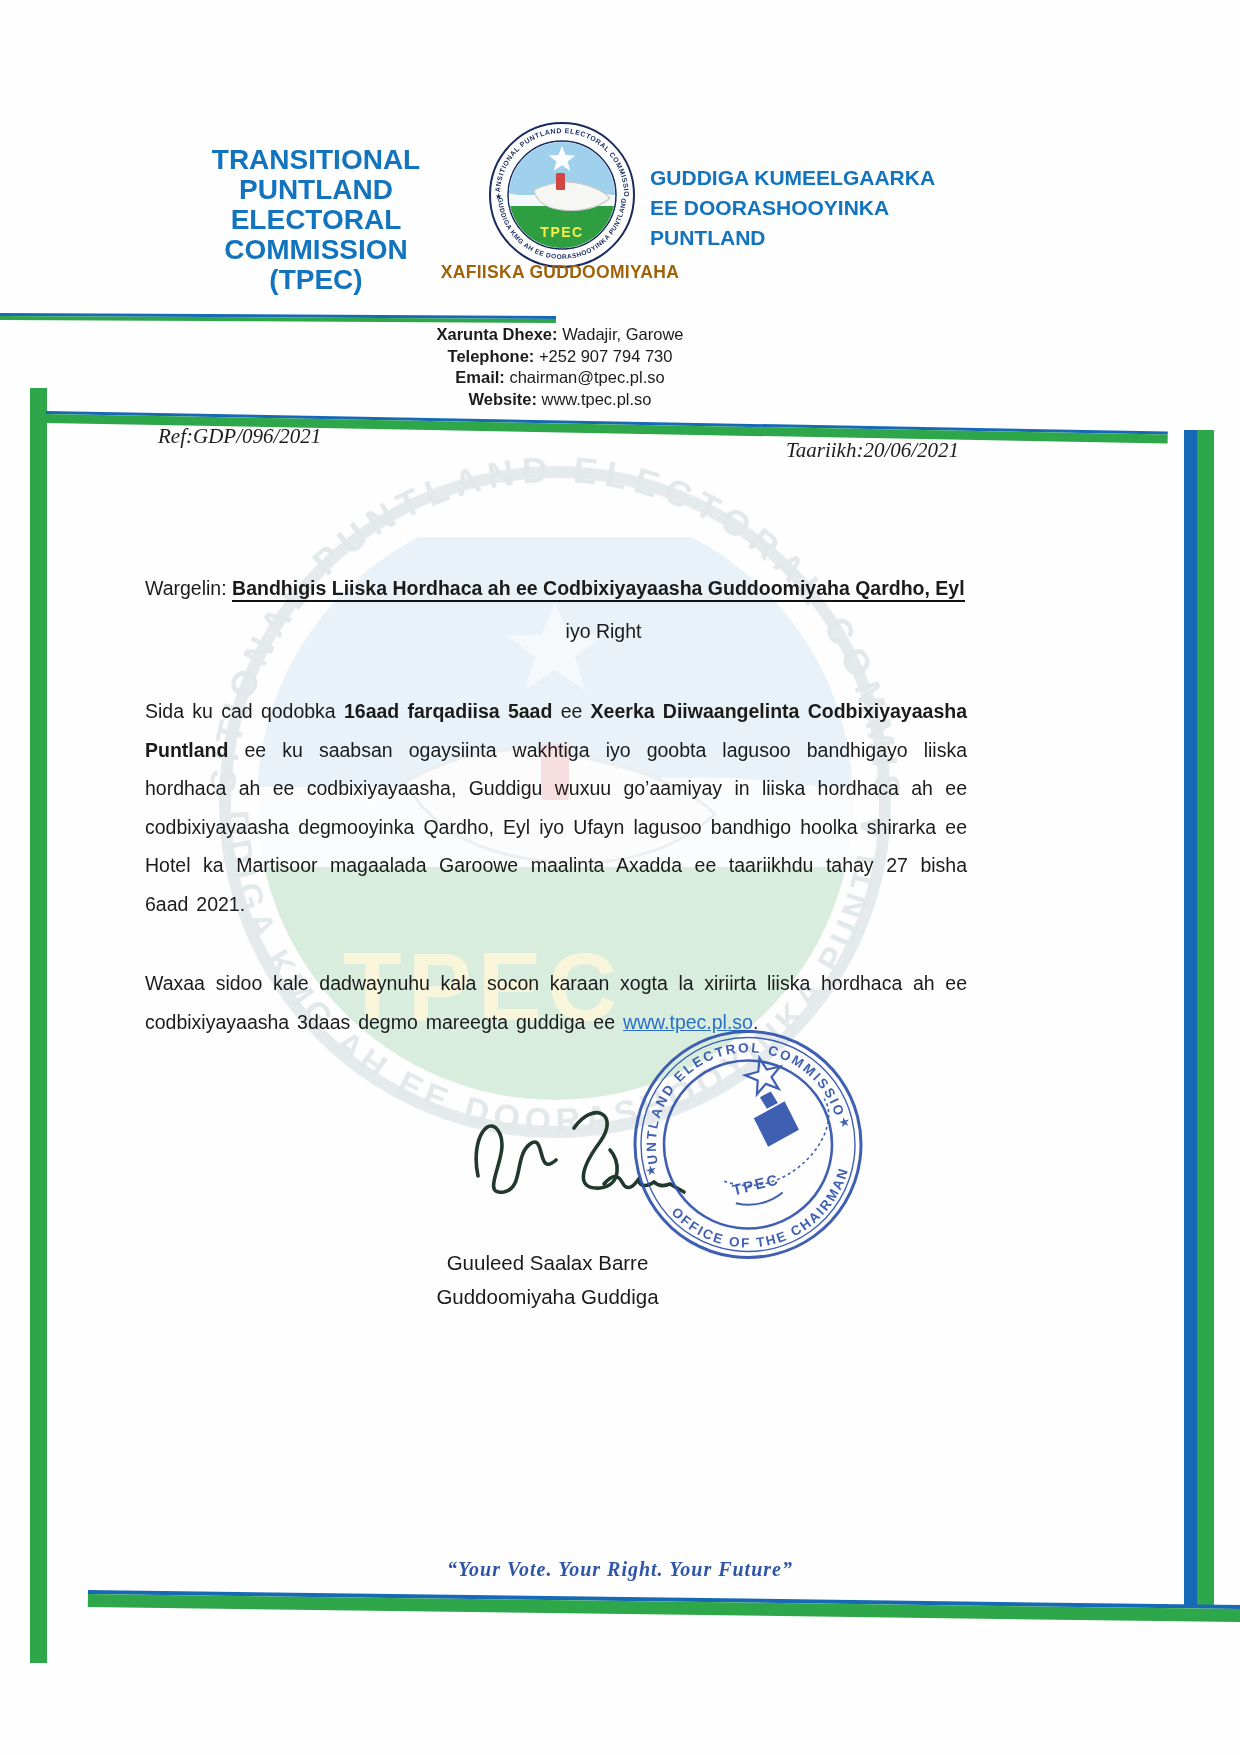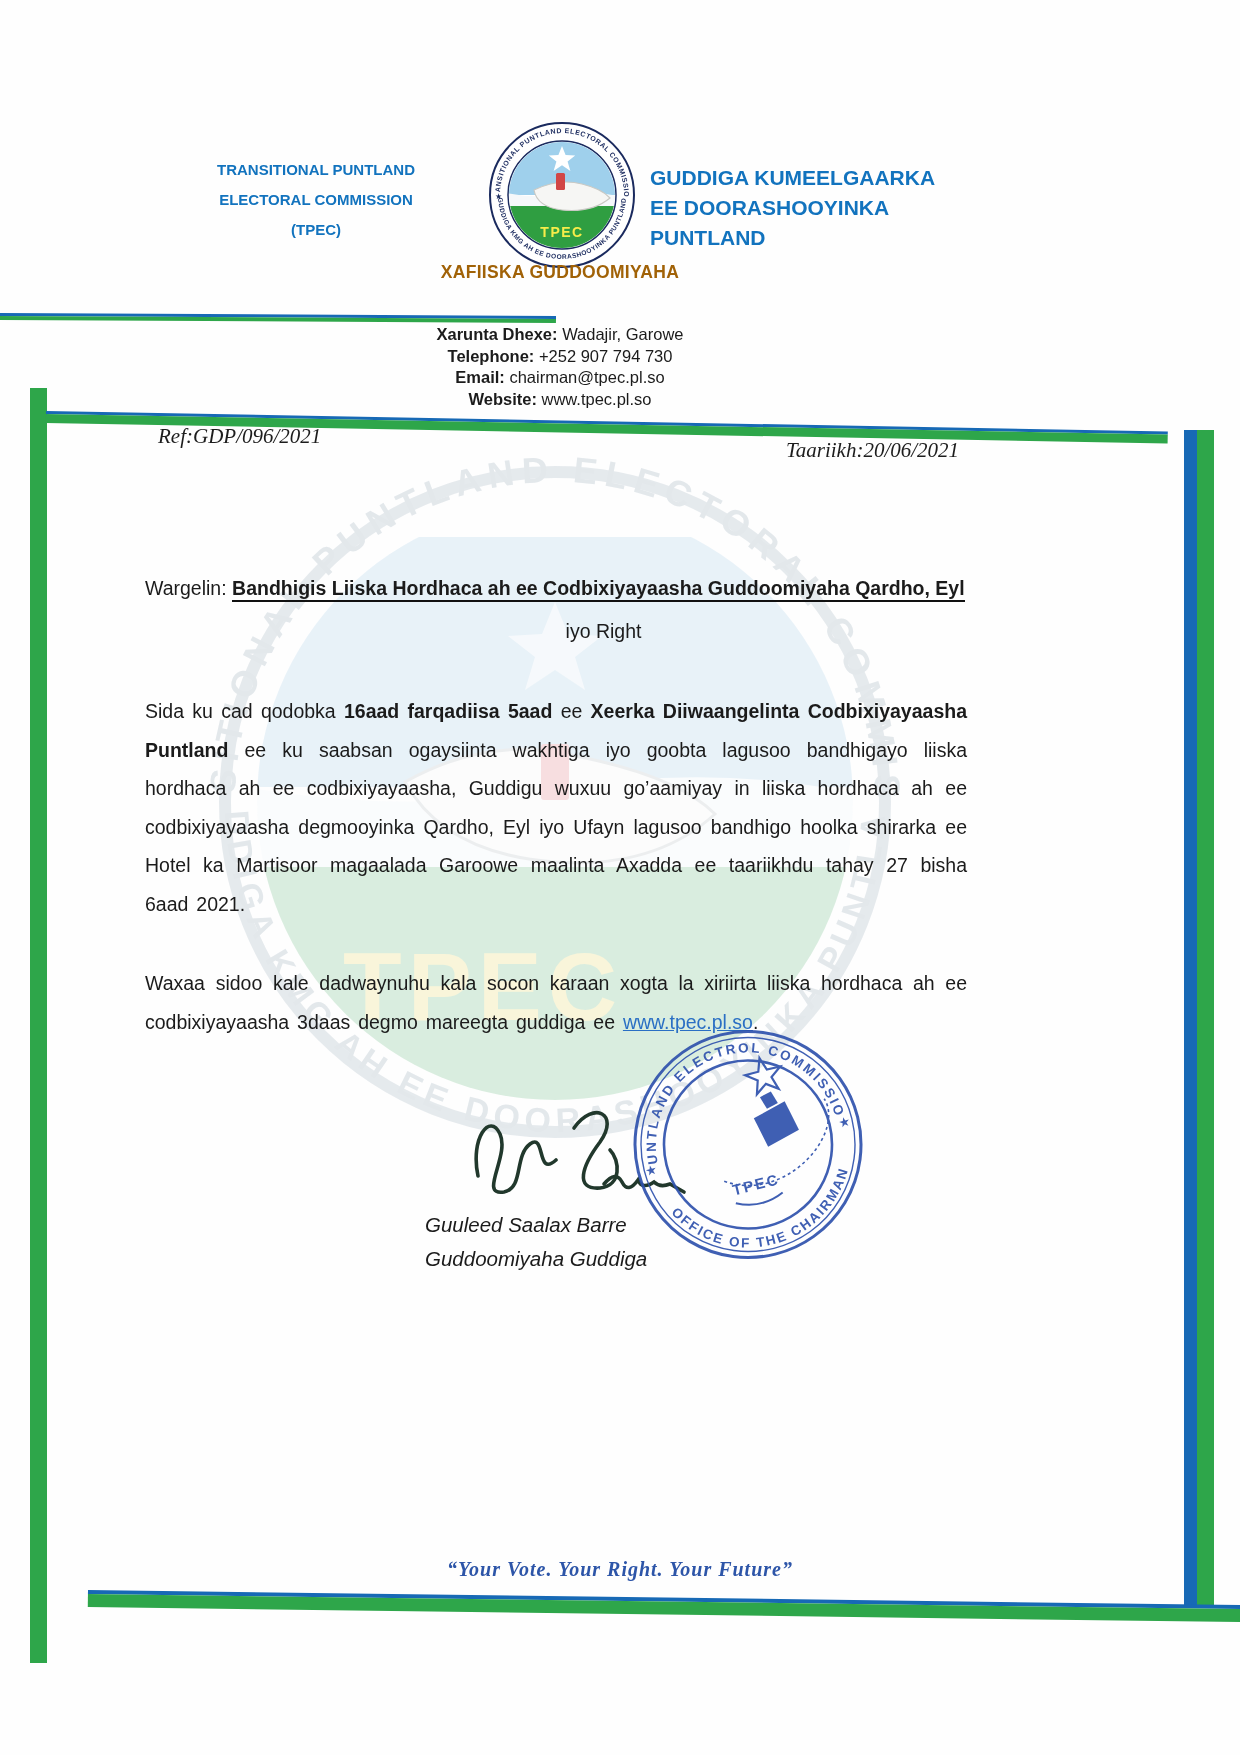--- a/index.html
+++ b/index.html
@@ -15,22 +15,22 @@
   .divider{position:absolute;left:46px;top:411px;width:1122px;transform:rotate(1.05deg);transform-origin:left top;z-index:2;}
   .divider .b{height:3px;background:#1769B5;}
   .divider .g{height:9px;background:#2EA64A;}
   .office-underline{position:absolute;left:0;top:313px;width:556px;transform:rotate(0.3deg);transform-origin:left top;z-index:2;}
   .office-underline .b{height:3px;background:#1769B5;}
   .office-underline .g{height:4px;background:#2EA64A;}
   .bottom-bar{position:absolute;left:88px;top:1590px;width:1160px;transform:rotate(0.75deg);transform-origin:left top;z-index:2;}
   .bottom-bar .b{height:4px;background:#1769B5;}
   .bottom-bar .g{height:13px;background:#2EA64A;}
   
-  .hdr-left{position:absolute;left:166px;top:155px;width:300px;text-align:center;
-    color:#1273BE;font-weight:bold;font-size:15px;line-height:30px;z-index:3;}
+  .hdr-left{position:absolute;left:166px;top:145px;width:300px;text-align:center;
+    color:#1273BE;font-weight:bold;font-size:28px;line-height:30px;z-index:3;}
   .hdr-right{position:absolute;left:650px;top:163px;width:300px;text-align:left;
     color:#1273BE;font-weight:bold;font-size:21px;line-height:30px;z-index:3;}
   .logo{position:absolute;left:487px;top:120px;width:150px;height:150px;z-index:3;}
   .office-title{position:absolute;left:380px;top:262px;width:360px;text-align:center;
     font-weight:bold;font-size:17.5px;color:#a16207;z-index:3;letter-spacing:.3px;}
   .contact{position:absolute;left:380px;top:324px;width:360px;text-align:center;
     font-size:16.5px;line-height:21.5px;z-index:3;}
   .contact .lbl{font-weight:bold;}
   
   .ref{position:absolute;left:158px;top:424px;font-family:"Liberation Serif",serif;
@@ -44,22 +44,22 @@
     font-size:19.5px;line-height:38.5px;}
   .subject{line-height:40px;}
   .subject .bold-u{font-weight:bold;border-bottom:2.2px solid #111;padding-bottom:1px;}
   .subject-line2{text-align:center;padding-left:95px;margin-top:3px;line-height:40px;}
   .para{margin-top:41px;text-align:justify;word-spacing:2.5px;}
   .para b{font-weight:bold;}
   .para .link{color:#2A6FC4;text-decoration:underline;cursor:pointer;}
   .closing{margin-top:52px;}
   
   .signature{position:absolute;left:462px;top:1098px;width:230px;height:130px;z-index:4;}
-  .sig-block{position:absolute;left:425px;top:1208px;width:245px;
-    font-size:20.5px;line-height:34px;z-index:4;font-style:italic;}
+  .sig-block{position:absolute;left:425px;top:1246px;width:245px;text-align:center;
+    font-size:20.5px;line-height:34px;z-index:4;}
   .stamp{position:absolute;left:628px;top:1022px;width:240px;height:245px;z-index:5;opacity:.92;}
   
   .motto{position:absolute;left:0;top:1558px;width:1240px;text-align:center;z-index:3;
     font-family:"Liberation Serif",serif;font-style:italic;font-weight:bold;
     font-size:20px;color:#2D55A8;letter-spacing:1px;}
 </style>
 </head>
 <body>
 
 <div class="page">

